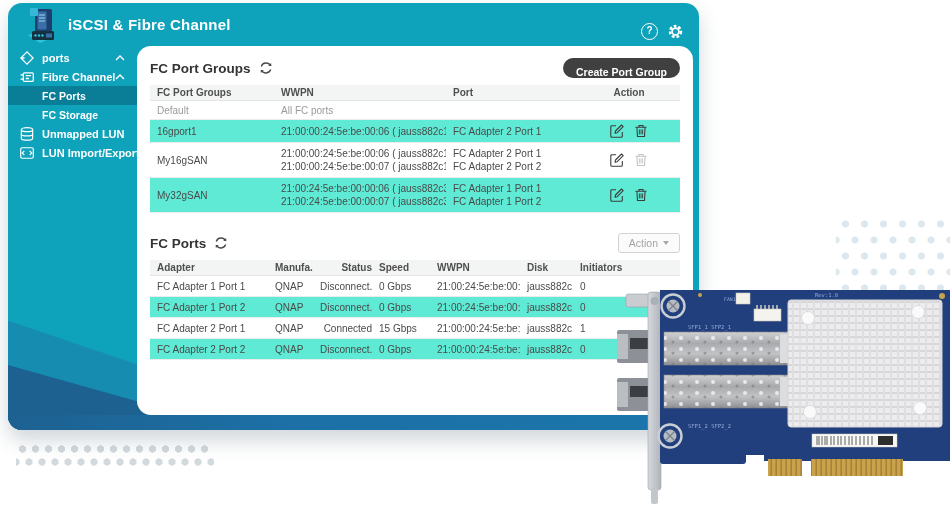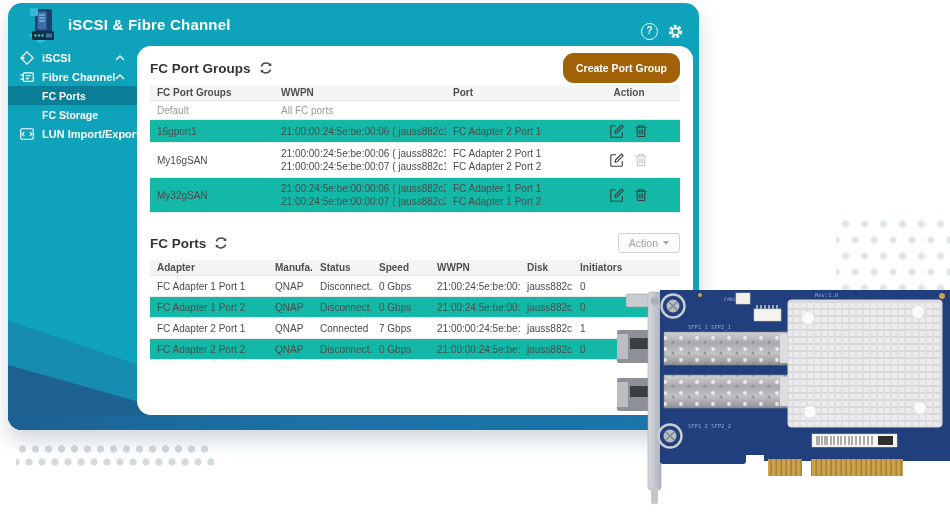--- a/index.html
+++ b/index.html
@@ -40,44 +40,44 @@
   .side-item.selected { background:#0a7d97; }
 
   
   .panel { position:absolute; left:129px; top:43px; width:556px; height:369px;
            background:#fff; border-radius:14px; padding:0 13px; overflow:hidden; }
 
   .sec-head { display:flex; align-items:center; height:24px; margin-top:10px; }
   .sec-title { font-size:13.5px; font-weight:bold; color:#333; }
   .refresh { width:14px; height:14px; margin-left:8px; cursor:pointer; }
   .spacer { flex:1; }
-  .btn-primary { height:30px; padding:8px 13px; border:none; border-radius:11px;
-                 background:#a16207; color:#fff; font-size:10.5px; font-weight:bold;
+  .btn-primary { height:20px; padding:8px 13px; border:none; border-radius:11px;
+                 background:#404040; color:#fff; font-size:10.5px; font-weight:bold;
                  font-family:"Liberation Sans",sans-serif; cursor:pointer; }
   .btn-disabled { height:20px; padding:0 10px; border:1px solid #d2d2d2; border-radius:3px;
                   background:#fbfbfb; color:#a3a3a3; font-size:10.5px;
                   font-family:"Liberation Sans",sans-serif; display:flex; align-items:center; gap:5px; }
   .caret { width:0; height:0; border-left:3.5px solid transparent; border-right:3.5px solid transparent;
            border-top:4px solid #a8a8a8; }
 
   
   .thead { display:flex; align-items:center; background:#f3f4f4; height:16px;
            font-size:10px; font-weight:bold; color:#4f4f4f; margin-top:5px;
            border-bottom:1px solid #e4e4e4; }
   .trow { display:flex; align-items:center; font-size:10px; color:#4a4a4a;
           border-bottom:1px solid #ebebeb; cursor:pointer; }
-  .trow.alt { background:#14b8a6; }
+  .trow.alt { background:#5eead4; }
   .trow.muted { color:#9a9a9a; }
   .cell { padding-left:7px; overflow:hidden; white-space:nowrap; }
   .two-line { line-height:13px; }
   
   .c1a{width:124px;} .c1b{width:172px;} .c1c{width:125px;}
   .c1d{flex:1; display:flex; justify-content:center; gap:10px;}
   
-  .c2a{width:118px;} .c2b{width:45px;} .c2c{width:59px;} .c2d{width:58px;}
+  .c2a{width:118px;} .c2b{width:45px;} .c2c{width:59px;text-align:right;} .c2d{width:58px;}
   .c2e{width:90px;} .c2f{width:53px;} .c2g{flex:1;}
   .r1{height:19px;} .r2{height:23px;} .r3{height:35px;} .r4{height:21px;}
   .act-ico { width:14px; height:14px; cursor:pointer; }
 
   
   .dots-tr { position:absolute; left:836px; top:216px; width:114px; height:88px;
     background-image:
       radial-gradient(circle at 9.5px 8px, #dde8ee 3.3px, rgba(0,0,0,0) 3.8px),
       radial-gradient(circle at 9.5px 8px, #dde8ee 3.3px, rgba(0,0,0,0) 3.8px);
     background-size:19px 32px,19px 32px; background-position:0 0, 9.5px 16px; }
@@ -125,40 +125,48 @@
         <circle cx="8.5" cy="8.5" r="3.4" fill="none" stroke="#fff" stroke-width="1.7"></circle>
       </svg>
     </div>
 
     <div class="sidebar">
       <div class="side-item group">
         <svg class="icon" viewBox="0 0 15 15">
           <path d="M7.5 1.8 13.2 7.5 7.5 13.2 1.8 7.5z" fill="none" stroke="#fff" stroke-width="1.2"></path>
           <path d="M1.8 7.5h3.4" stroke="#fff" stroke-width="1.2"></path>
         </svg>
-        <span class="lbl">iSCSI</span>
+        <span class="lbl">ports</span>
         <svg class="chev" viewBox="0 0 10 6">
           <polyline points="1,5 5,1 9,5" fill="none" stroke="#fff" stroke-width="1.4"></polyline>
         </svg>
       </div>
       <div class="side-item group">
         <svg class="icon" viewBox="0 0 15 15">
           <rect x="4" y="3.6" width="9.4" height="8" rx="1" fill="none" stroke="#fff" stroke-width="1.2"></rect>
           <path d="M1.4 5.6h2.6M1.4 9.4h2.6M6.3 6.2h5M6.3 8.9h3" stroke="#fff" stroke-width="1.2"></path>
         </svg>
         <span class="lbl">Fibre Channel</span>
         <svg class="chev" viewBox="0 0 10 6">
           <polyline points="1,5 5,1 9,5" fill="none" stroke="#fff" stroke-width="1.4"></polyline>
         </svg>
       </div>
       <div class="side-item selected">
         <span class="lbl">FC Ports</span>
       </div>
       <div class="side-item">
         <span class="lbl">FC Storage</span>
+      </div>
+      <div class="side-item group">
+        <svg class="icon" viewBox="0 0 15 15">
+          <ellipse cx="7.5" cy="3.4" rx="5.3" ry="1.9" fill="none" stroke="#fff" stroke-width="1.1"></ellipse>
+          <path d="M2.2 3.4v8c0 1 2.4 1.9 5.3 1.9s5.3-.9 5.3-1.9v-8" fill="none" stroke="#fff" stroke-width="1.1"></path>
+          <path d="M2.2 7.4c0 1 2.4 1.9 5.3 1.9s5.3-.9 5.3-1.9" fill="none" stroke="#fff" stroke-width="1.1"></path>
+        </svg>
+        <span class="lbl">Unmapped LUN</span>
       </div>
       <div class="side-item group">
         <svg class="icon" viewBox="0 0 15 15">
           <rect x="1.6" y="2.6" width="11.8" height="9.8" rx="1.4" fill="none" stroke="#fff" stroke-width="1.1"></rect>
           <path d="M5 5.5 3 7.5l2 2M10 5.5l2 2-2 2" fill="none" stroke="#fff" stroke-width="1.1"></path>
         </svg>
         <span class="lbl">LUN Import/Export</span>
       </div>
     </div>
 
@@ -306,21 +314,21 @@
         <span class="cell c2c">Disconnect...</span>
         <span class="cell c2d">0 Gbps</span>
         <span class="cell c2e">21:00:24:5e:be:00:00...</span>
         <span class="cell c2f">jauss882c...</span>
         <span class="cell c2g">0</span>
       </div>
       <div class="trow r4">
         <span class="cell c2a">FC Adapter 2 Port 1</span>
         <span class="cell c2b">QNAP</span>
         <span class="cell c2c">Connected</span>
-        <span class="cell c2d">7 Gbps</span>
+        <span class="cell c2d">15 Gbps</span>
         <span class="cell c2e">21:00:00:24:5e:be:00...</span>
         <span class="cell c2f">jauss882c...</span>
         <span class="cell c2g">1</span>
       </div>
       <div class="trow alt r4">
         <span class="cell c2a">FC Adapter 2 Port 2</span>
         <span class="cell c2b">QNAP</span>
         <span class="cell c2c">Disconnect...</span>
         <span class="cell c2d">0 Gbps</span>
         <span class="cell c2e">21:00:00:24:5e:be:00...</span>

